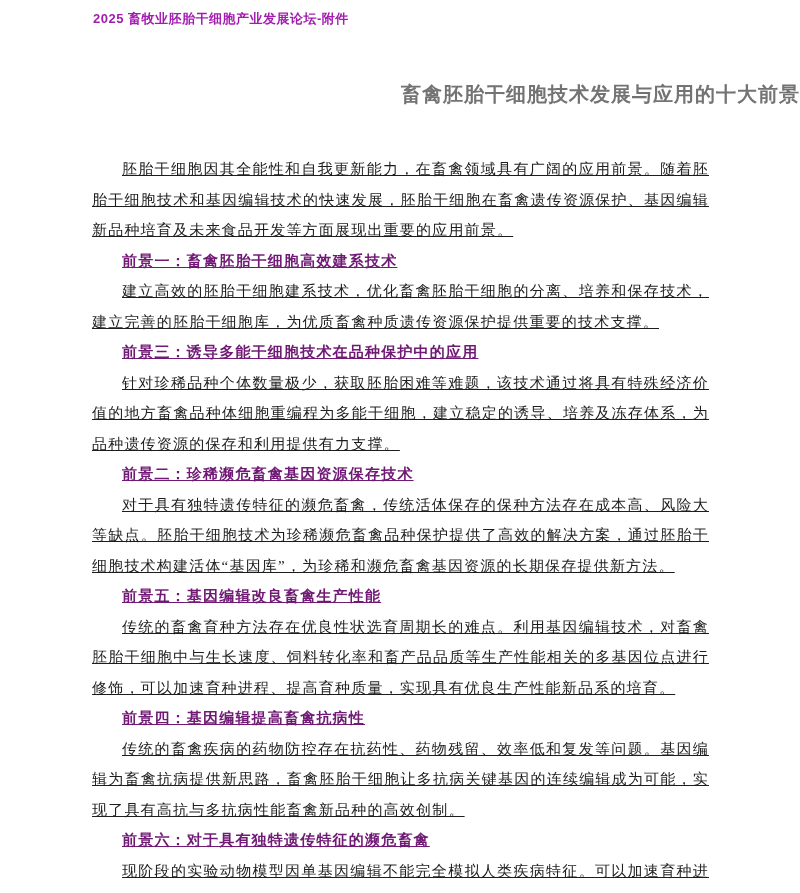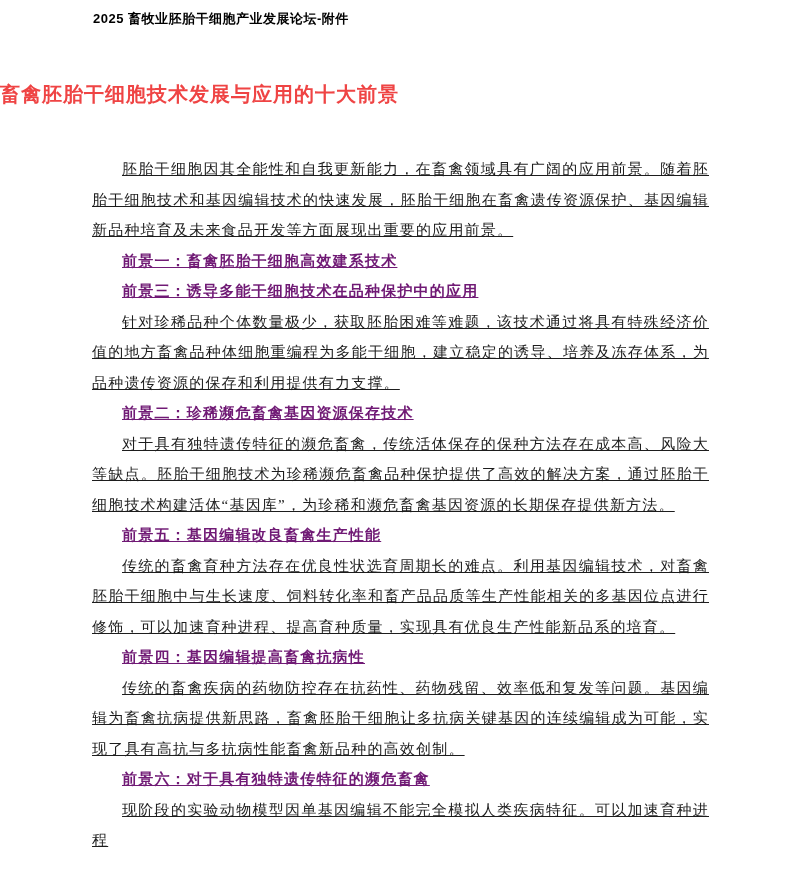--- a/index.html
+++ b/index.html
@@ -15,34 +15,34 @@
     color: #1d1d1d;
   }
   .doc-header {
     position: absolute;
     left: 93px;
     top: 10px;
     font-family: "Liberation Sans", "DejaVu Sans", sans-serif;
     font-size: 13px;
     font-weight: bold;
     letter-spacing: 0.5px;
-    color: #000000;
+    color: #a21caf;
     white-space: nowrap;
   }
   .doc-title {
     position: absolute;
     left: 0;
     right: 0;
     top: 81px;
-    text-align: left;
+    text-align: right;
     font-family: "Liberation Sans", "DejaVu Sans", sans-serif;
     font-size: 20px;
     font-weight: bold;
     letter-spacing: 1px;
-    color: #ef4444;
+    color: #737373;
     white-space: nowrap;
   }
   .doc-body {
     position: absolute;
     left: 92px;
     top: 154px;
     width: 617px;
     font-family: "Liberation Serif", "DejaVu Serif", serif;
     font-size: 15px;
     line-height: 30.5px;
@@ -70,20 +70,21 @@
 <div class="doc-header">2025 畜牧业胚胎干细胞产业发展论坛-附件</div>
 
 <div class="doc-title">畜禽胚胎干细胞技术发展与应用的十大前景</div>
 
 <div class="doc-body">
 
   <p>胚胎干细胞因其全能性和自我更新能力，在畜禽领域具有广阔的应用前景。随着胚胎干细胞技术和基因编辑技术的快速发展，胚胎干细胞在畜禽遗传资源保护、基因编辑新品种培育及未来食品开发等方面展现出重要的应用前景。</p>
 
   <section>
     <h2>前景一：畜禽胚胎干细胞高效建系技术</h2>
+    <p>建立高效的胚胎干细胞建系技术，优化畜禽胚胎干细胞的分离、培养和保存技术，建立完善的胚胎干细胞库，为优质畜禽种质遗传资源保护提供重要的技术支撑。</p>
   </section>
 
   <section>
     <h2>前景三：诱导多能干细胞技术在品种保护中的应用</h2>
     <p>针对珍稀品种个体数量极少，获取胚胎困难等难题，该技术通过将具有特殊经济价值的地方畜禽品种体细胞重编程为多能干细胞，建立稳定的诱导、培养及冻存体系，为品种遗传资源的保存和利用提供有力支撑。</p>
   </section>
 
   <section>
     <h2>前景二：珍稀濒危畜禽基因资源保存技术</h2>
     <p>对于具有独特遗传特征的濒危畜禽，传统活体保存的保种方法存在成本高、风险大等缺点。胚胎干细胞技术为珍稀濒危畜禽品种保护提供了高效的解决方案，通过胚胎干细胞技术构建活体“基因库”，为珍稀和濒危畜禽基因资源的长期保存提供新方法。</p>

